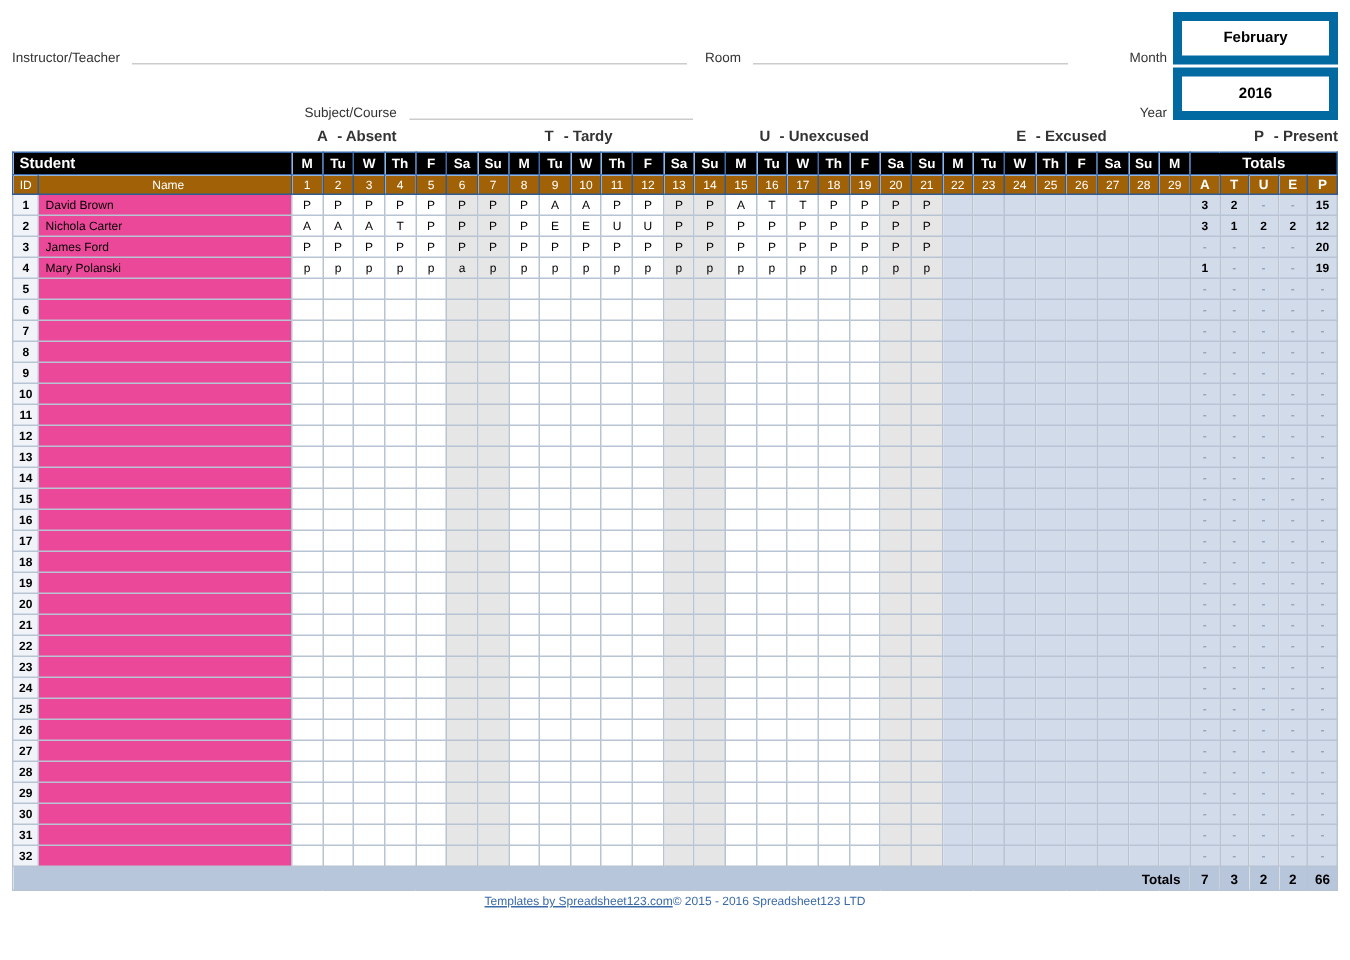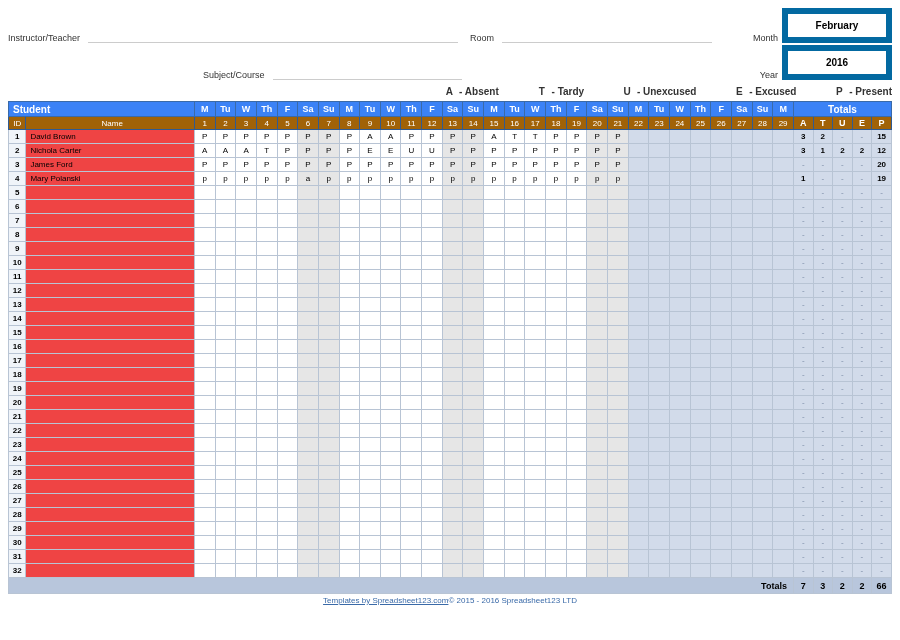--- a/index.html
+++ b/index.html
@@ -2,34 +2,34 @@
 <html><head>
 <meta charset="utf-8">
 <style>
 * { box-sizing: border-box; margin: 0; padding: 0; }
 body { font-family: Arial, sans-serif; font-size: 9px; background: #fff; padding: 8px; width: 900px; }
 .header-row { display: flex; align-items: flex-end; margin-bottom: 2px; }
 .title { font-size: 19px; font-weight: bold; color: #3a6aa8; flex: 0 0 195px; padding-left: 8px; }
 .label-right { text-align: right; font-size: 9px; color: #333; padding-right: 4px; }
 .field-line { border-bottom: 1px solid #ccc; height: 14px; }
 .month-year-box { border: 6px solid #0369a1; text-align: center; font-size: 10px; font-weight: bold; padding: 6px 0; width: 110px; }
-.legend { display: flex; justify-content: flex-end; gap: 36px; font-size: 10px; font-weight: bold; color: #333; margin: 6px 0 4px 200px; }
+.legend { display: flex; justify-content: space-between; gap: 36px; font-size: 10px; font-weight: bold; color: #333; margin: 6px 0 4px 200px; }
 .legend span.code { display: inline-block; width: 14px; text-align: center; }
 table { border-collapse: collapse; width: 100%; table-layout: fixed; }
 th, td { border: 1px solid #b8c4d4; padding: 0; text-align: center; font-size: 8px; height: 14px; overflow: hidden; }
 col.id { width: 16px; }
 col.name { width: 155px; }
 col.day { width: 19px; }
 col.tot { width: 18px; }
-thead tr.hdr1 th { background: #3b82f6; color: #fff; font-weight: bold; border-color: #3a6aa8; font-size: 9px; height: 15px; }
+thead tr.hdr1 th { background: #000000; color: #fff; font-weight: bold; border-color: #3a6aa8; font-size: 9px; height: 15px; }
 thead tr.hdr1 th.student-label { text-align: left; padding-left: 4px; font-size: 10px; }
 thead tr.hdr1 th.totals-label { font-size: 10px; }
 thead tr.hdr2 th { background: #a16207; color: #fff; font-weight: normal; border-color: #2f5a92; font-size: 8px; height: 13px; }
 thead tr.hdr2 th.tot-code { font-weight: bold; font-size: 9px; }
-td.name-cell { text-align: left; padding-left: 4px; background: #ef4444; }
+td.name-cell { text-align: left; padding-left: 4px; background: #ec4899; }
 td.id-cell { background: #f0f4f9; font-weight: bold; }
 td.weekend { background: #e6e6e6; }
 td.over { background: #d2dbea; }
 td.tot-cell { background: #d2dbea; font-weight: bold; }
 td.tot-cell.dash { color: #7a8aa5; font-weight: normal; }
 tr.totals-row td { background: #b8c6dc; font-weight: bold; height: 16px; font-size: 9px; }
 tr.totals-row td.tot-label { text-align: right; padding-right: 6px; }
 tr.insert-row td { color: #999; text-align: left; padding-left: 4px; font-style: normal; background: #f8f8f8; height: 14px; }
 .footer { display: flex; justify-content: center; font-size: 8px; color: #3a6aa8; margin-top: 2px; padding: 0 4px; }
 .footer a { color: #3a6aa8; text-decoration: underline; }

